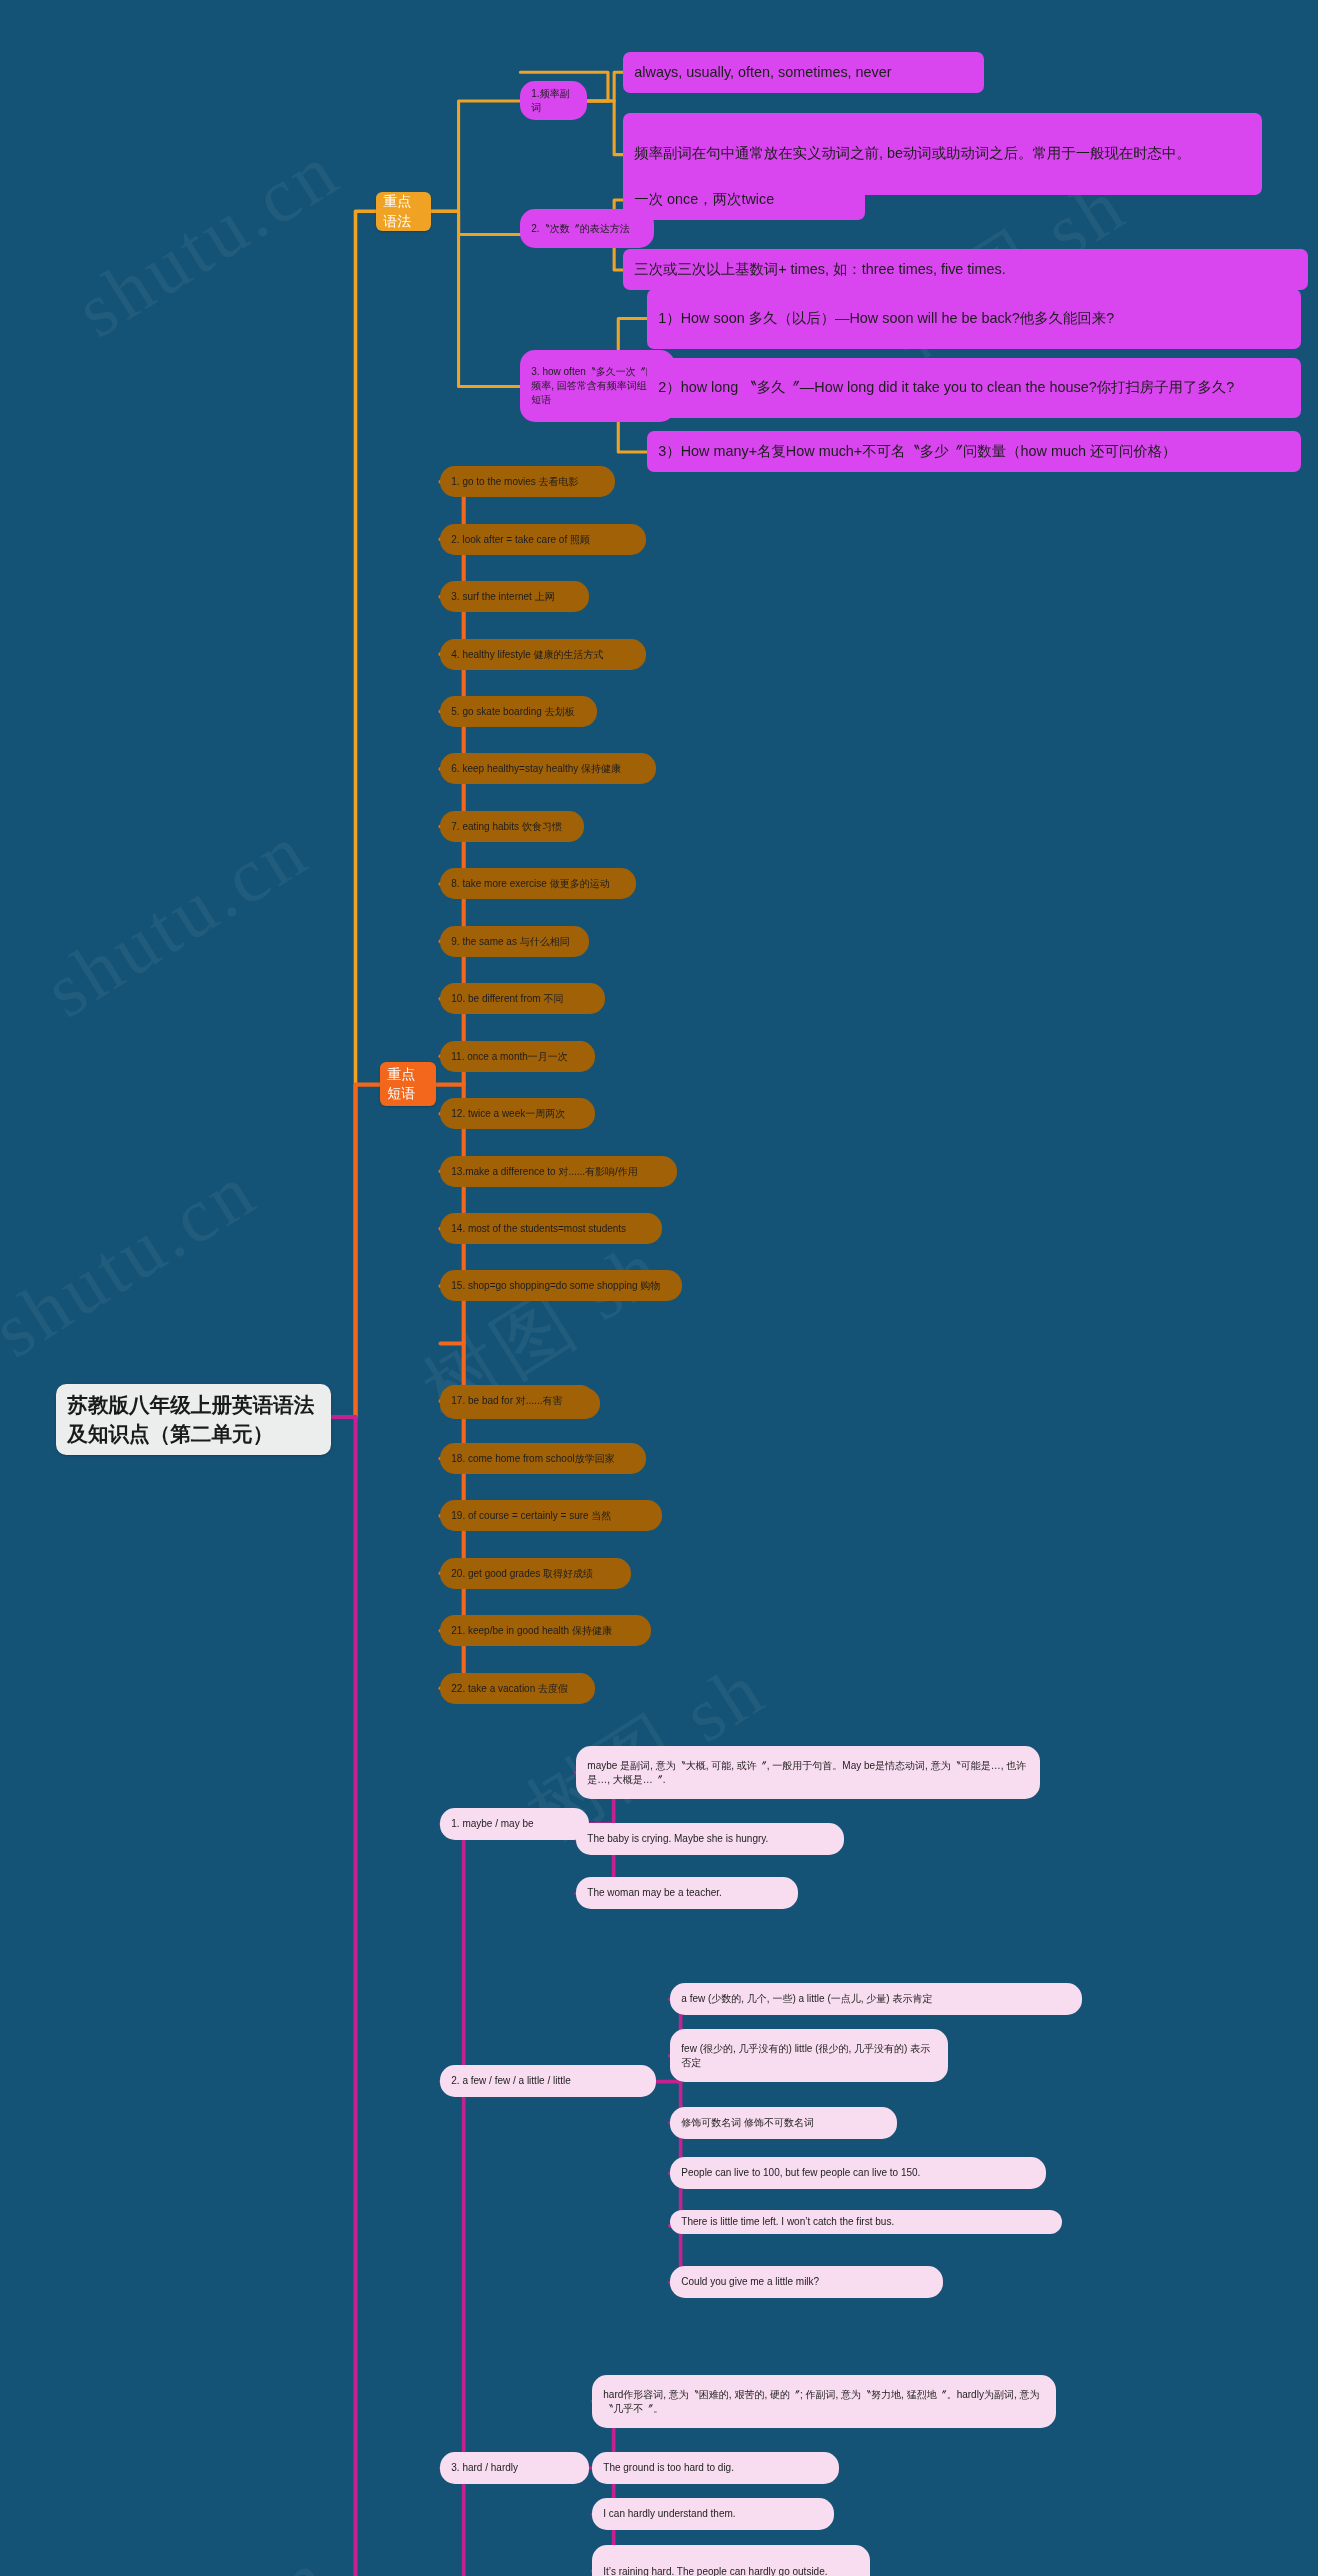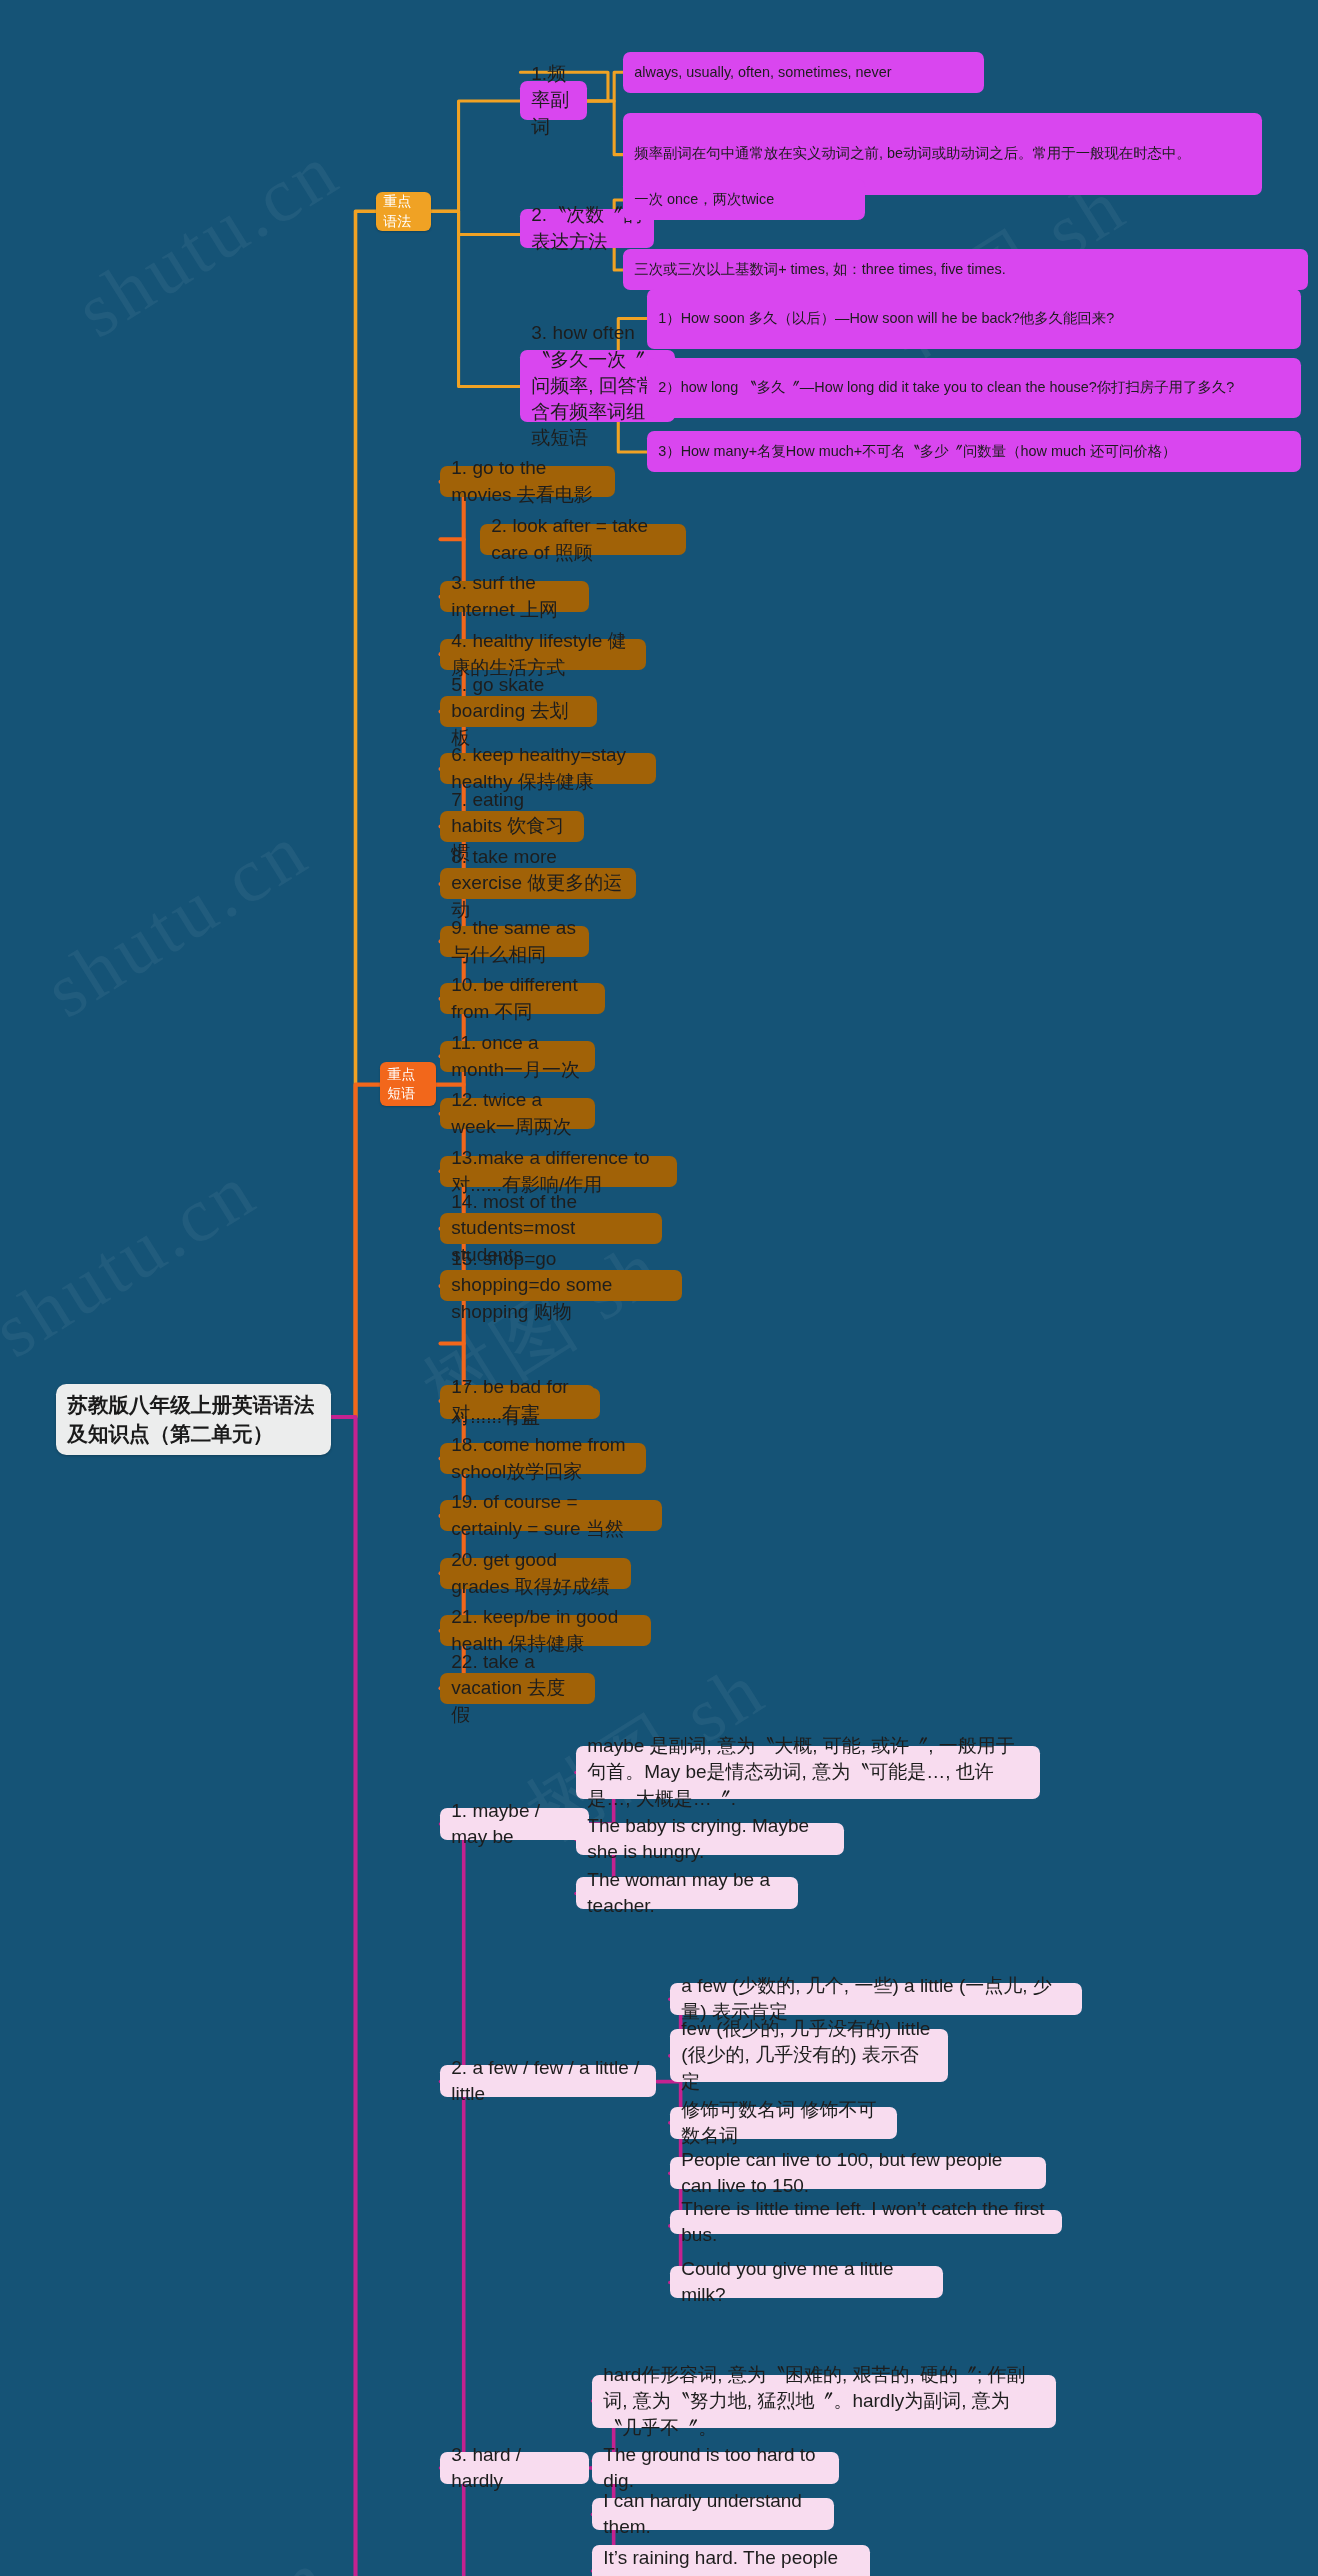--- a/index.html
+++ b/index.html
@@ -23,21 +23,21 @@
   .l1{color:#ffffff;font-size:14px;border-radius:6.2px;justify-content:center;
       text-align:left;padding:5.2px 7.2px;box-shadow:0 1px 2.1px rgba(0,0,0,.22);}
   .l1.gold{background:#f0a224;}
   .l1.orange{background:#f2671b;}
 
   
   .b-gold{background:#d946ef;color:#1d1d1d;}
   .b-orange{background:#a16207;color:#1d1d1d;}
   .b-pink{background:#f8dcef;color:#1d1d1d;}
   .fs28{font-size:14.4px;}
-  .fs26{font-size:19px;}
+  .fs26{font-size:10px;border-radius:15px;}
 
   
   .wm{position:absolute;color:rgba(255,255,255,.055);font-size:77px;
       font-family:"Liberation Serif","DejaVu Serif",serif;
       transform:rotate(-32deg);white-space:nowrap;pointer-events:none;
       letter-spacing:4.1px;}
 </style>
 </head>
 <body>
 
@@ -230,21 +230,21 @@
     <span>2）how long 〝多久〞—How long did it take you to clean the house?你打扫房子用了多久?</span>
   </div>
   <div class="node b-gold fs28" style="left:647px;top:431px;width:654px;height:41px;">
     <span>3）How many+名复How much+不可名〝多少〞问数量（how much 还可问价格）</span>
   </div>
 
   <div id="phrase-nodes">
       <div class="node b-orange fs26" style="left: 440px; top: 466px; width: 175px; height: 31px;">
         <span>1. go to the movies 去看电影</span>
       </div>
-      <div class="node b-orange fs26" style="left: 440px; top: 524px; width: 206px; height: 31px; margin-left: 40px;">
+      <div class="node b-orange fs26" style="left: 440px; top: 524px; width: 206px; height: 31px;">
         <span>2. look after = take care of 照顾</span>
       </div>
       <div class="node b-orange fs26" style="left: 440px; top: 581px; width: 149px; height: 31px;">
         <span>3. surf the internet 上网</span>
       </div>
       <div class="node b-orange fs26" style="left: 440px; top: 639px; width: 206px; height: 31px;">
         <span>4. healthy lifestyle 健康的生活方式</span>
       </div>
       <div class="node b-orange fs26" style="left: 440px; top: 696px; width: 157px; height: 31px;">
         <span>5. go skate boarding 去划板</span>

